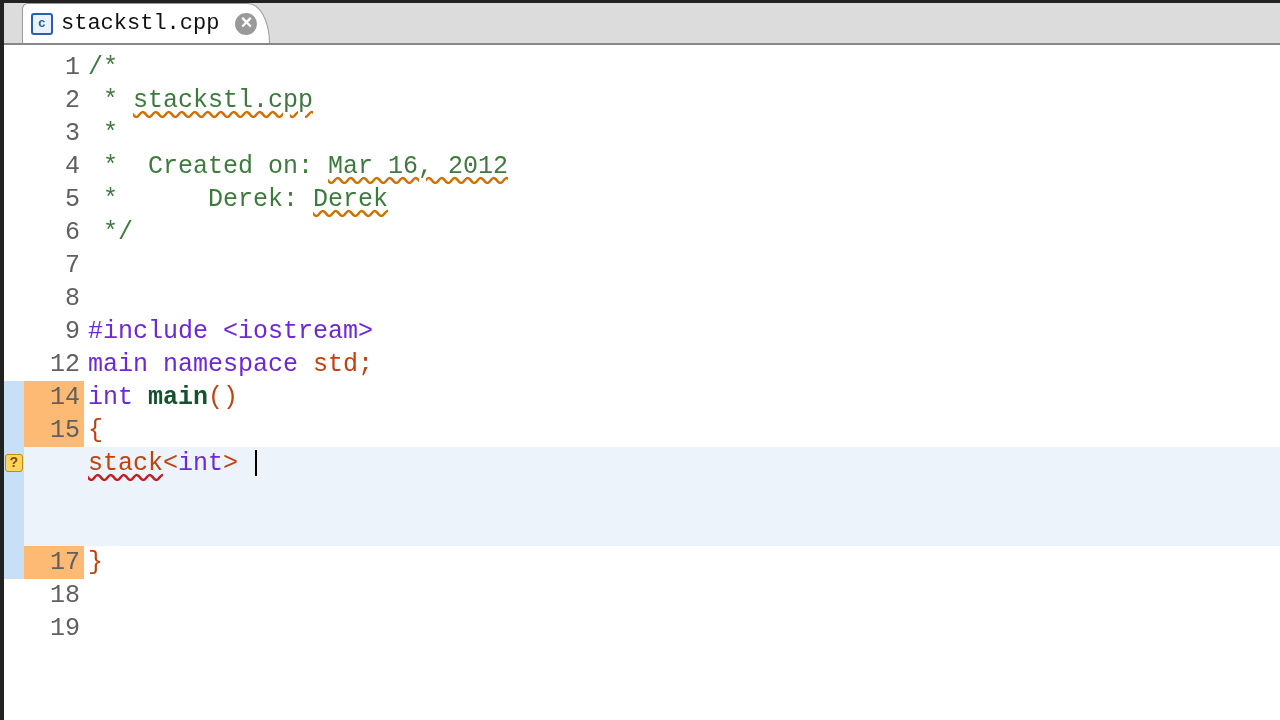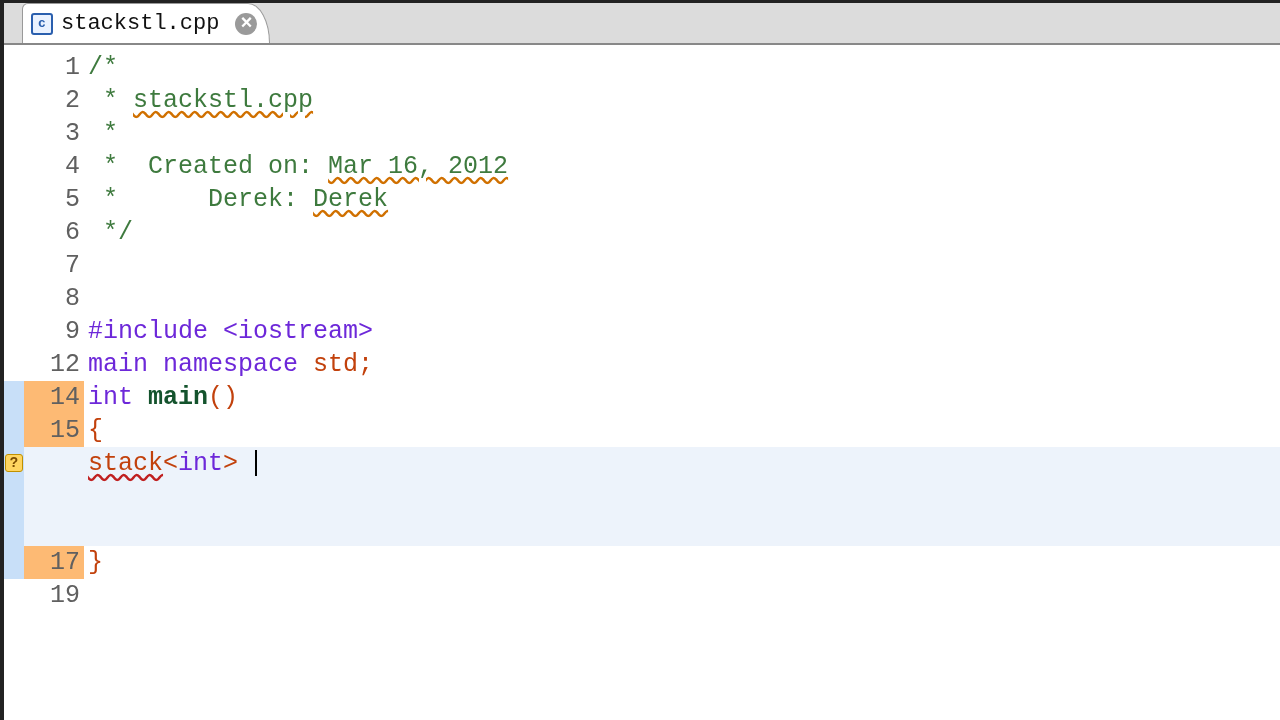--- a/index.html
+++ b/index.html
@@ -216,20 +216,25 @@
     </span>
     <span class="code"><span>    </span><span class="c-plain errwave">stack</span><span class="c-plain">&lt;</span><span class="c-keyword">int</span><span class="c-plain">&gt;</span><span class="c-plain"> </span><span class="cursor"></span></span>
   </div>
 
   <div class="line in-block">
     <span class="marker-col"></span>
     <span class="lineno">17</span>
     <span class="code"><span class="c-plain">}</span></span>
   </div>
 
+  <div class="line">
+    <span class="marker-col"></span>
+    <span class="lineno">18</span>
+    <span class="code"></span>
+  </div>
 
   <div class="line">
     <span class="marker-col"></span>
     <span class="lineno">19</span>
     <span class="code"></span>
   </div>
 
 </div>
 
 </body></html>

